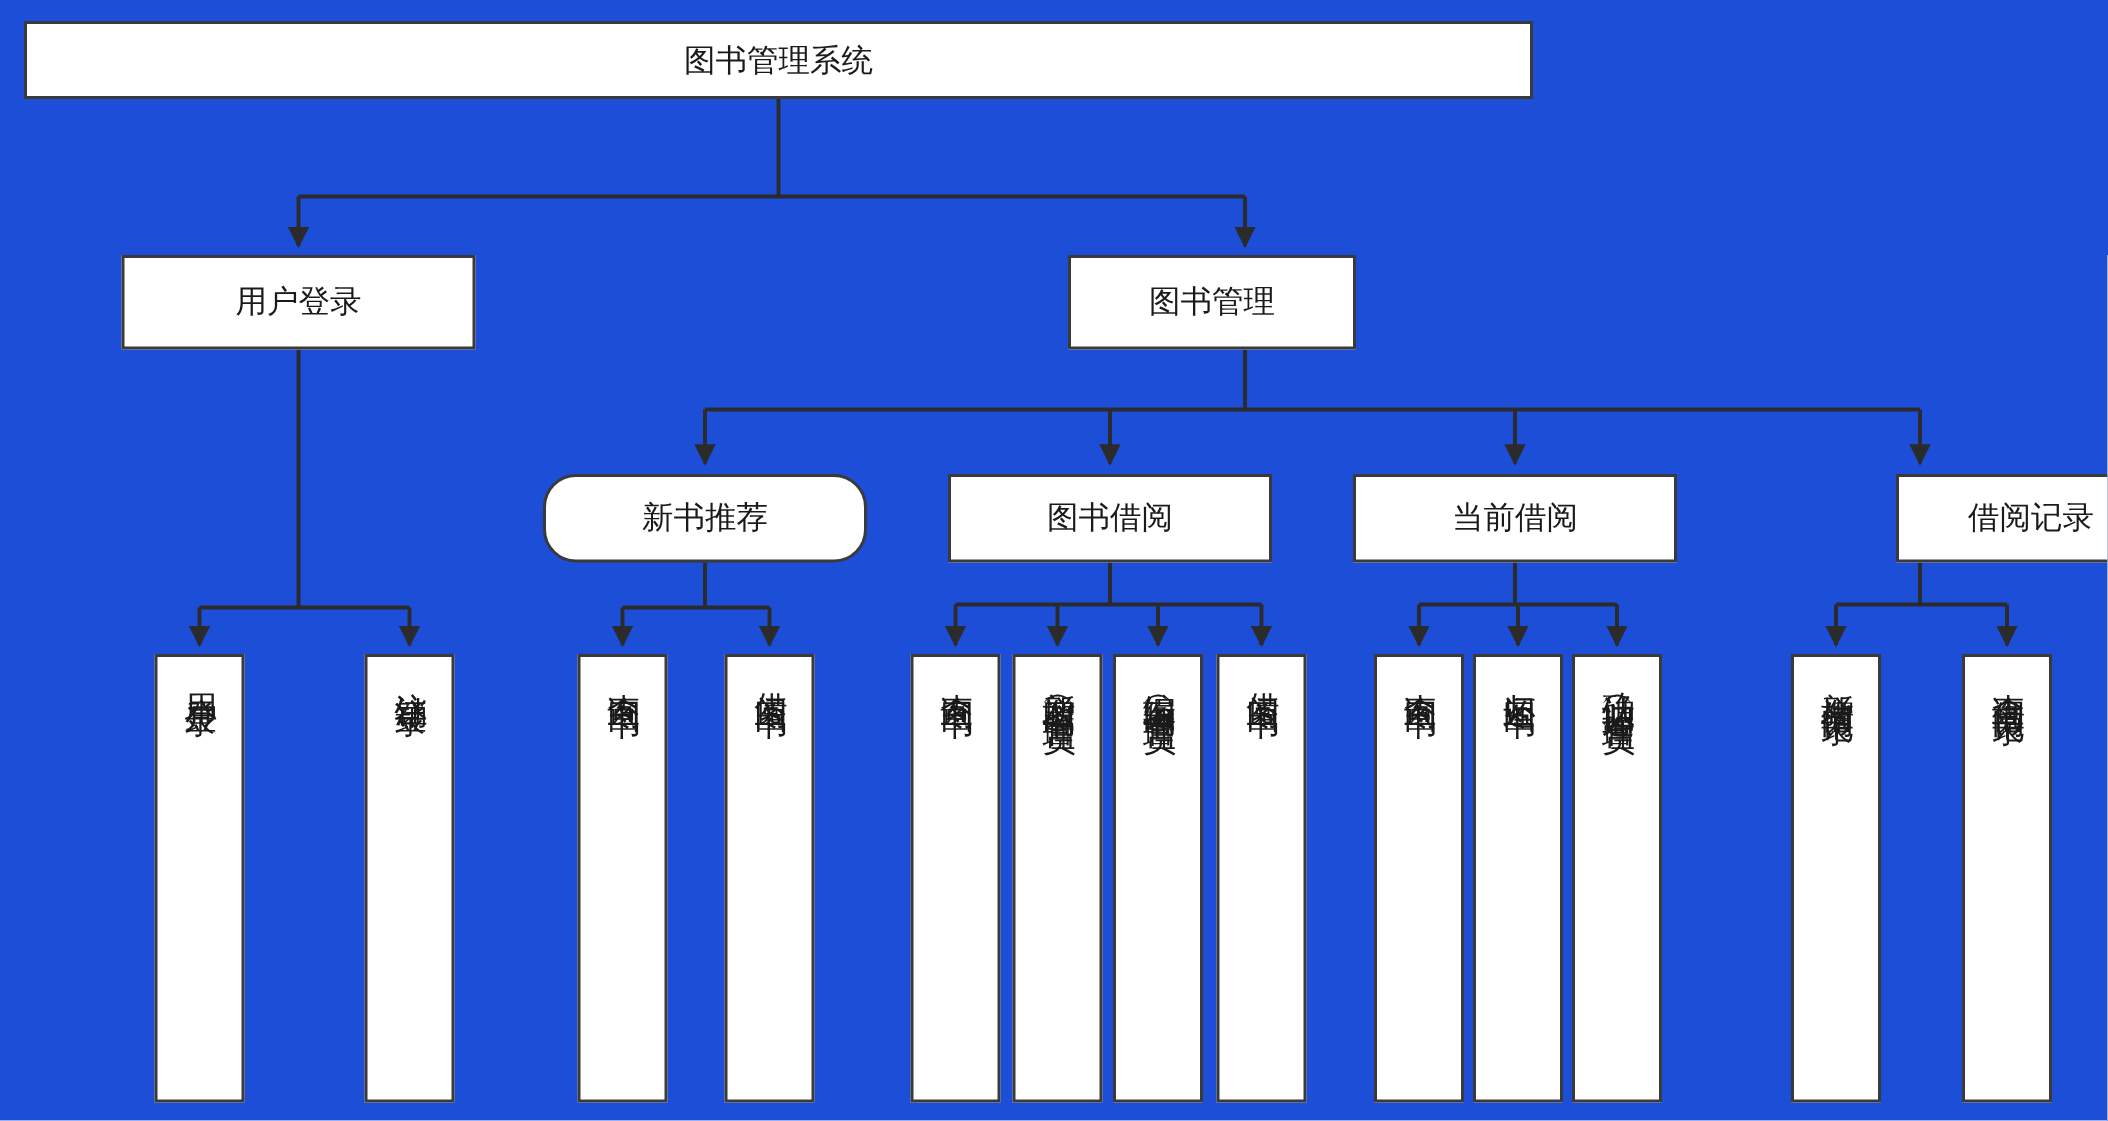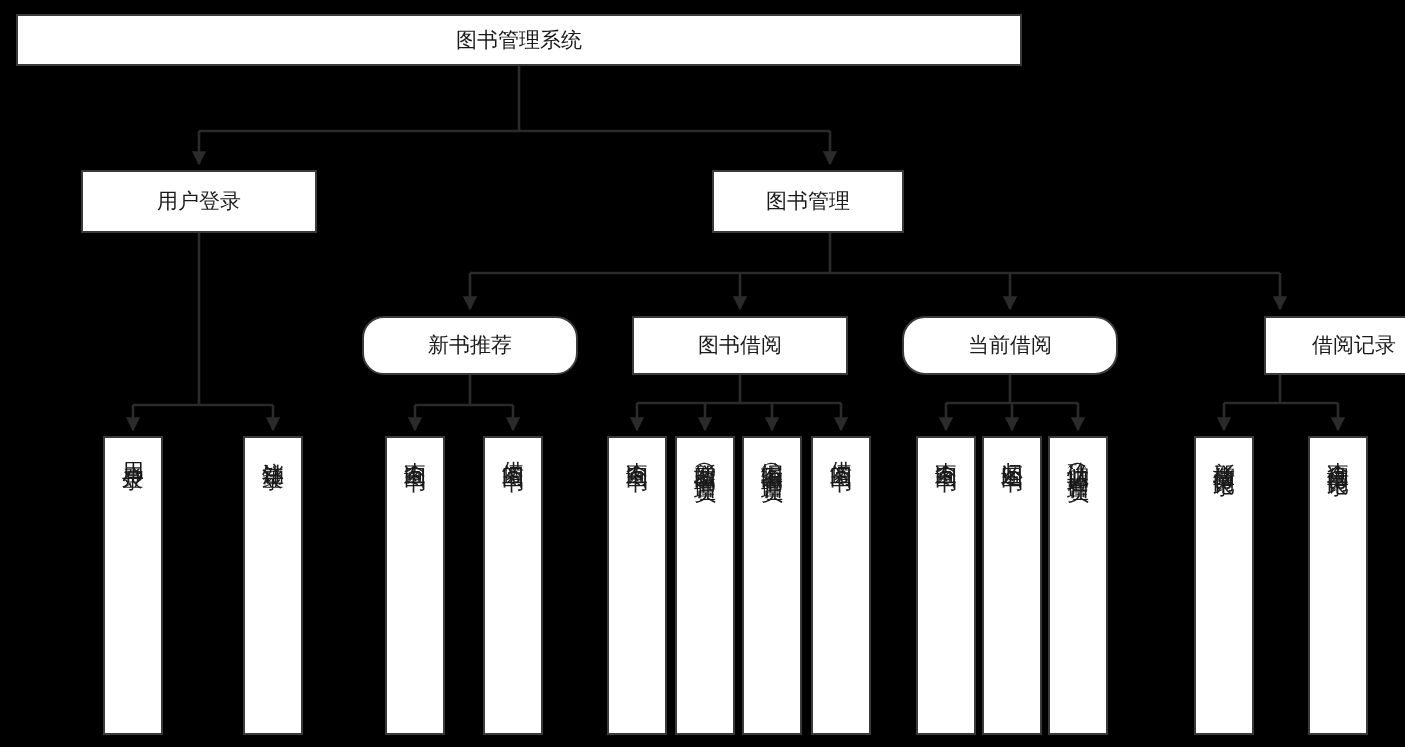--- a/index.html
+++ b/index.html
@@ -7,21 +7,21 @@
     padding: 0;
     background: #ffffff;
   }
   body {
     font-family: "DejaVu Sans", "Liberation Sans", sans-serif;
   }
   #diagram-root {
     position: relative;
     width: 1405px;
     height: 747px;
-    background: #000000;
+    background: #1d4ed8;
     overflow: hidden;
   }
   svg.edges {
     position: absolute;
     left: 0;
     top: 0;
     width: 1405px;
     height: 747px;
   }
   .node {
@@ -129,21 +129,21 @@
   <div class="node horizontal" style="left:712px; top:170px; width:192px; height:63px;">
     <span class="label">图书管理</span>
   </div>
 
   <div class="node horizontal" style="left:362px; top:316px; width:216px; height:59px;border-radius:22px;">
     <span class="label">新书推荐</span>
   </div>
   <div class="node horizontal" style="left:632px; top:316px; width:216px; height:59px;">
     <span class="label">图书借阅</span>
   </div>
-  <div class="node horizontal" style="left:902px; top:316px; width:216px; height:59px;border-radius:23px;">
+  <div class="node horizontal" style="left:902px; top:316px; width:216px; height:59px;">
     <span class="label">当前借阅</span>
   </div>
   <div class="node horizontal" style="left:1220px; top:316px; width:180px; height:59px;margin-left:44px;">
     <span class="label">借阅记录</span>
   </div>
 
   <div class="node vertical" style="left:103px; top:436px; width:60px; height:299px;">
     <span class="label">用户登录</span>
   </div>
   <div class="node vertical" style="left:243px; top:436px; width:60px; height:299px;">

